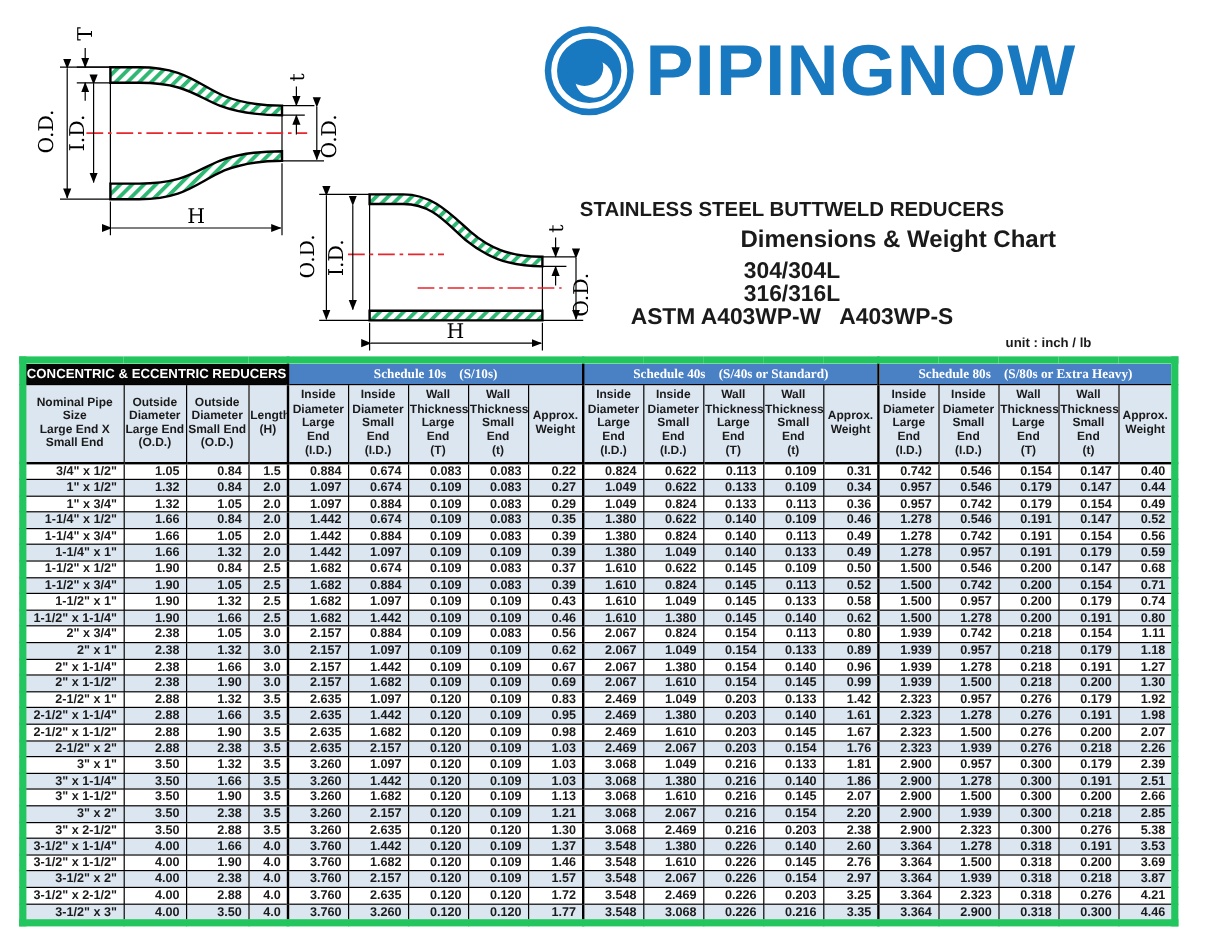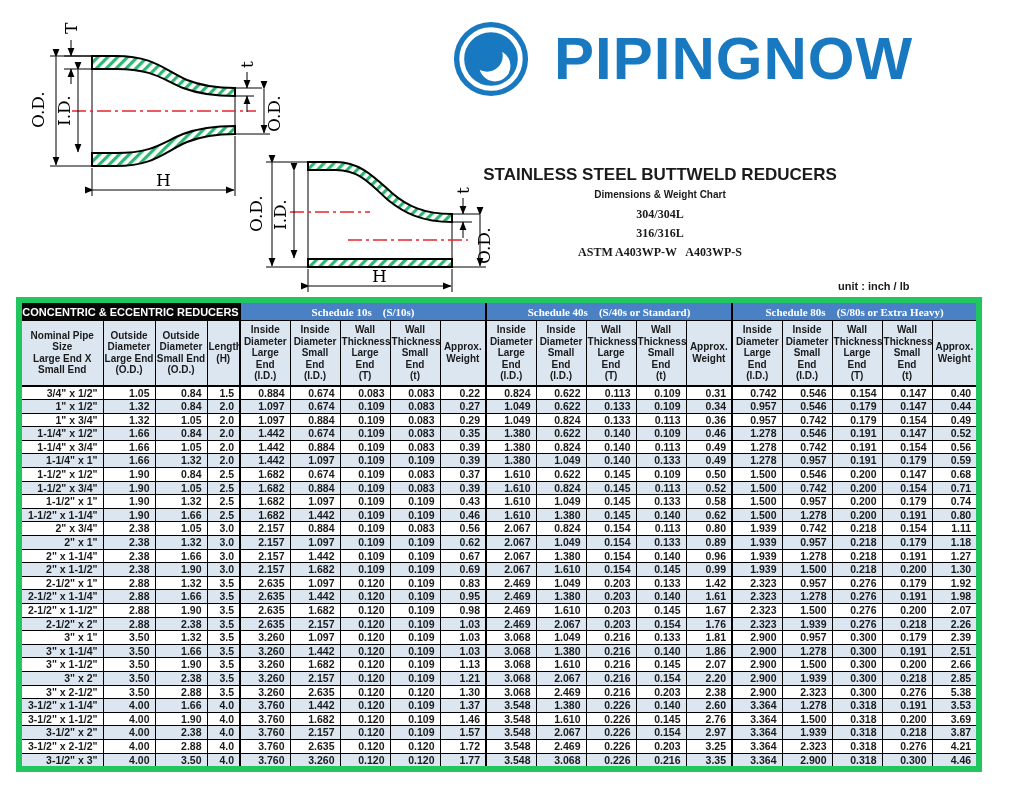--- a/index.html
+++ b/index.html
@@ -6,29 +6,29 @@
   #page{position:relative;width:1024px;height:791px;background:#fff;overflow:hidden;
         font-family:"Liberation Sans",sans-serif;color:#1a1a1a;}
 
   
   .diagram{position:absolute;}
   #diag-concentric{left:14px;top:10px;}
   #diag-eccentric{left:250px;top:146px;}
 
   #logo{position:absolute;left:452px;top:20px;display:flex;align-items:center;}
   #logo .logo-text{font-size:60px;font-weight:bold;letter-spacing:1px;color:#1879c0;
-                   line-height:78px;margin-left:24px;}
+                   line-height:78px;margin-left:8px;}
   #links{position:absolute;left:440px;top:122px;width:480px;text-align:center;
          font-size:15px;font-weight:bold;}
   #links a{color:#0000cc;text-decoration:underline;margin:0 8px;}
 
   #titleblock{position:absolute;left:440px;top:165px;width:440px;text-align:center;}
   #titleblock .t1{font-size:17px;font-weight:bold;margin-bottom:4px;}
-  #titleblock .t2{font-size:10px;font-weight:bold;margin-bottom:5px;}
-  #titleblock .t3{font-size:12px;font-weight:bold;line-height:19px;white-space:pre;font-family:Liberation Serif, serif;}
+  #titleblock .t2{font-size:20px;font-weight:bold;margin-bottom:5px;text-align:right;}
+  #titleblock .t3{font-size:19px;font-weight:bold;line-height:19px;white-space:pre;}
 
   #unit{position:absolute;left:838px;top:280px;width:142px;font-size:11px;
         font-weight:bold;text-align:left;}
 
   
   #tblwrap{position:absolute;left:16px;top:297px;}
   table{border-collapse:collapse;table-layout:fixed;width:962px;border:6px solid #22c55e;}
   th,td{border:1px solid #000;overflow:hidden;}
   .bR2{border-right:2px solid #000 !important;}
   .band{font-size:11px;font-weight:bold;height:17px;padding:0;text-align:center;}

